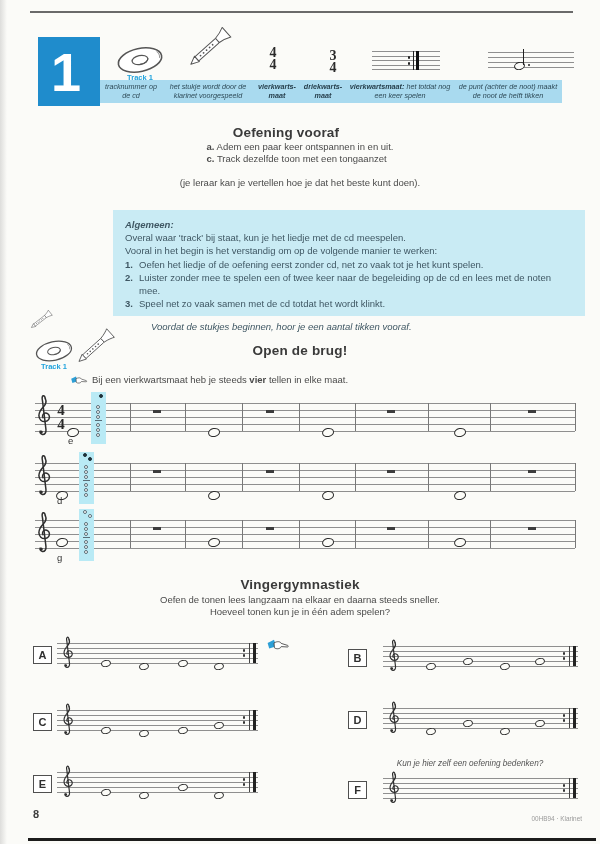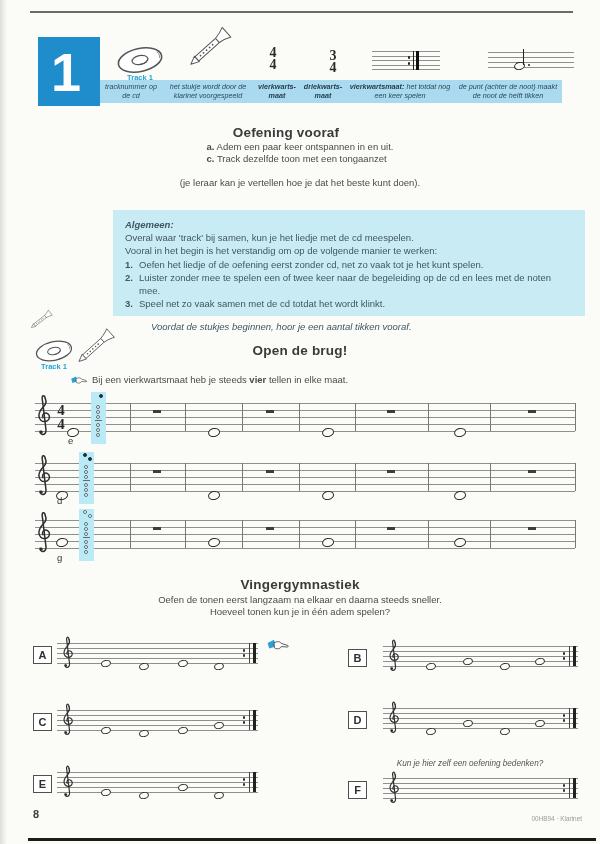--- a/index.html
+++ b/index.html
@@ -156,21 +156,21 @@
   <div class="abs" style="left:0;top:141px;width:600px;display:flex;justify-content:center">
     <div class="body-t" style="text-align:left">
       <div><b>a.</b> <span>Adem een paar keer ontspannen in en uit.</span></div>
       <div><b>c.</b> <span>Track dezelfde toon met een tongaanzet</span></div>
     </div>
   </div>
   <div class="abs body-t center" style="left:0;top:177px;width:600px">(je leraar kan je vertellen hoe je dat het beste kunt doen).</div>
 
   <div class="abs info-box">
     <div class="t info-title">Algemeen:</div>
-    <div class="t">Overal waar 'track' bij samen, kun je het liedje met de cd meespelen.</div>
+    <div class="t">Overal waar 'track' bij staat, kun je het liedje met de cd meespelen.</div>
     <div class="t">Vooral in het begin is het verstandig om op de volgende manier te werken:</div>
     <div class="t num-row">
         <b>1.</b>
         <span>Oefen het liedje of de oefening eerst zonder cd, net zo vaak tot je het kunt spelen.</span>
       </div>
     <div class="t num-row">
         <b>2.</b>
         <span>Luister zonder mee te spelen een of twee keer naar de begeleiding op de cd en lees met de noten mee.</span>
       </div>
     <div class="t num-row">
@@ -312,21 +312,21 @@
         <div class="wnote" style="left: 173px; top: 17.5px; width: 10px; height: 6.5px;"></div>
         <div class="wrest" style="left: 231px; top: 7px; width: 8px; height: 3.2px;"></div>
         <div class="wnote" style="left: 287px; top: 17.5px; width: 10px; height: 6.5px;"></div>
         <div class="wrest" style="left: 352px; top: 7px; width: 8px; height: 3.2px;"></div>
         <div class="wnote" style="left: 419px; top: 17.5px; width: 10px; height: 6.5px;"></div>
         <div class="wrest" style="left: 493px; top: 7px; width: 8px; height: 3.2px;"></div>
       </div>
     </div>
 
   <div class="abs h1" style="left:0;top:577px;width:600px">Vingergymnastiek</div>
-  <div class="abs body-t center" style="left:0;top:594px;width:600px">Oefen de tonen eerst langzaam na elkaar en daarna steeds sneller.</div>
+  <div class="abs body-t center" style="left:0;top:594px;width:600px">Oefen de tonen lees langzaam na elkaar en daarna steeds sneller.</div>
   <div class="abs body-t center" style="left:0;top:606px;width:600px">Hoeveel tonen kun je in één adem spelen?</div>
 
   <div id="exercises">
       <div class="exletter" style="left: 33px; top: 646px;">A</div>
       <div class="staff" style="left: 57px; top: 643px; width: 201px; height: 20px; position: absolute;">
         <div class="sline" style="top: 0px;"></div>
         <div class="sline" style="top: 5px;"></div>
         <div class="sline" style="top: 10px;"></div>
         <div class="sline" style="top: 15px;"></div>
         <div class="sline" style="top: 20px;"></div>

